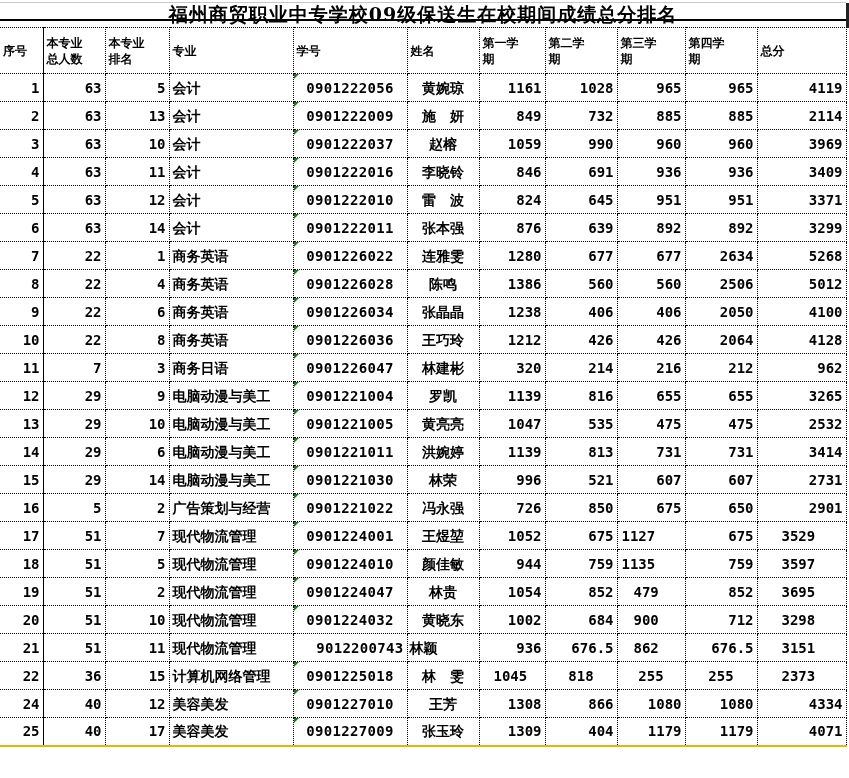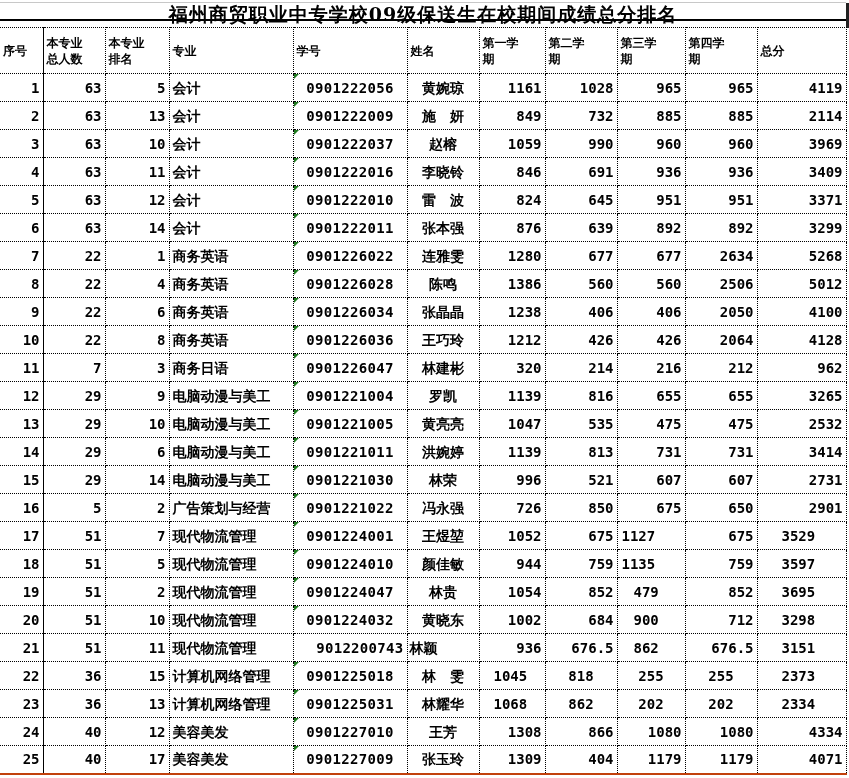--- a/index.html
+++ b/index.html
@@ -13,21 +13,21 @@
   .title-text { position:absolute; left:0; right:0; top:0; height:23px; text-align:center;
                 font-size:19px; font-weight:bold; letter-spacing:1px; line-height:23px;
                 font-family:"DejaVu Serif","Liberation Serif",serif; }
   table { position:absolute; left:0; top:27px; border-collapse:collapse; table-layout:fixed; }
   td, th { border:1px dotted #000; padding:0 3px; box-sizing:border-box; white-space:nowrap;
            font-size:14px; font-weight:bold; overflow:hidden; }
   th { text-align:left; font-size:12px; line-height:16px; height:46px; vertical-align:middle; }
   td { height:28px; line-height:26px; }
   tr > *:first-child { border-left:none; border-right:1.5px solid #000; }
   tr > *:last-child { border-right:1px dotted #000; }
-  tbody tr:last-child td { border-bottom:2px solid #c2410c; }
+  tbody tr:last-child td { border-bottom:2px solid #eab308; }
   .num { text-align:right; font-family:"DejaVu Sans Mono","Liberation Mono",monospace; font-size:14px; }
   .id { text-align:center; font-family:"DejaVu Sans Mono","Liberation Mono",monospace; position:relative; letter-spacing:0.3px;margin-top:14px; }
   .id .tri { position:absolute; left:0; top:0; width:0; height:0;
              border-top:5px solid #1f7a1f; border-right:5px solid transparent; }
   .name { text-align:center; letter-spacing:0; }
   .mid-num { text-align:left; padding-left:16px; }
 </style>
 </head>
 <body>
 
@@ -368,33 +368,20 @@
     <td>计算机网络管理</td>
     <td class="id"><span class="tri"></span><span>0901225018</span></td>
     <td class="name">林　雯</td>
     <td class="num" style="text-align: left; padding-left: 14px;">1045</td>
     <td class="num" style="text-align: center;">818</td>
     <td class="num" style="text-align: center;">255</td>
     <td class="num" style="text-align: center;">255</td>
     <td class="num" style="text-align: left; padding-left: 24px;">2373</td>
   </tr>
 
-  <tr>
-    <td class="num">23</td>
-    <td class="num">36</td>
-    <td class="num">13</td>
-    <td>计算机网络管理</td>
-    <td class="id"><span class="tri"></span><span>0901225031</span></td>
-    <td class="name">林耀华</td>
-    <td class="num" style="text-align: left; padding-left: 14px;">1068</td>
-    <td class="num" style="text-align: center;">862</td>
-    <td class="num" style="text-align: center;">202</td>
-    <td class="num" style="text-align: center;">202</td>
-    <td class="num" style="text-align: left; padding-left: 24px;">2334</td>
-  </tr>
 
   <tr>
     <td class="num">24</td>
     <td class="num">40</td>
     <td class="num">12</td>
     <td>美容美发</td>
     <td class="id"><span class="tri"></span><span>0901227010</span></td>
     <td class="name">王芳</td>
     <td class="num">1308</td>
     <td class="num">866</td>

